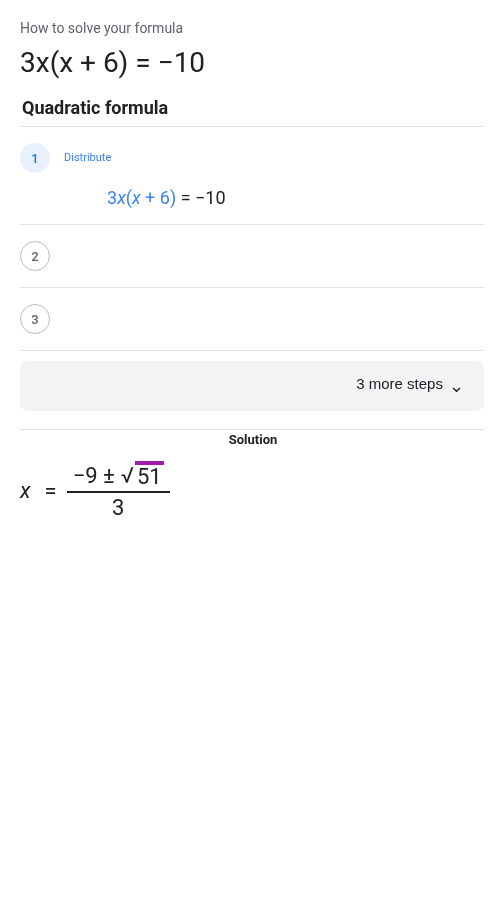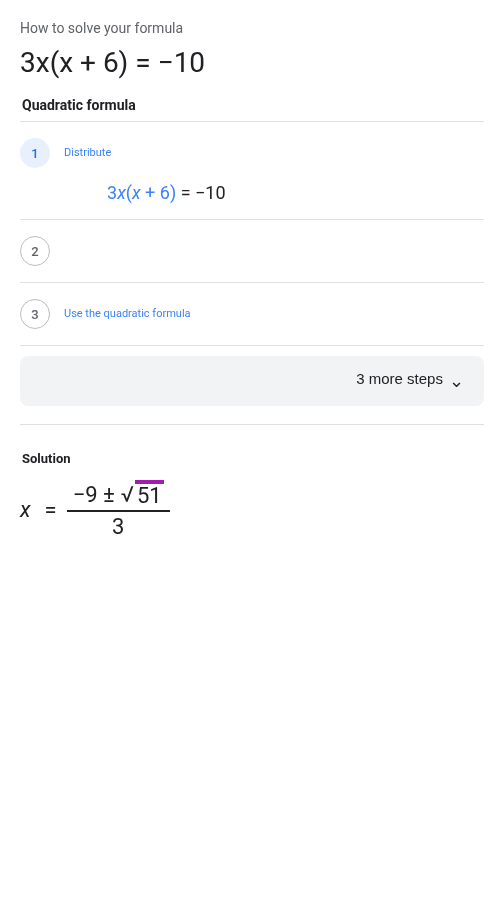--- a/index.html
+++ b/index.html
@@ -18,21 +18,21 @@
       margin-bottom: 10px;
       font-weight: 400;
     }
     .main-equation {
       font-size: 28px;
       font-weight: 400;
       margin-bottom: 18px;
       color: #202124;
     }
     .method-label {
-      font-size: 14px;
+      font-size: 18px;
       font-weight: 700;
       color: #202124;
       margin-bottom: 8px;
       padding-left: 2px;
     }
     .divider {
       border: none;
       border-top: 1px solid #e0e0e0;
       margin: 0;
     }
@@ -208,35 +208,32 @@
     <span>2</span>
   </div>
 </div>
 
 <hr class="divider">
 
 <div class="step-row">
   <div class="step-number-circle inactive">
     <span>3</span>
   </div>
-  <div class="step-content">
-    <div class="step-title">Use the quadratic formula</div>
-  </div>
 </div>
 
 <hr class="divider">
 
 <button class="more-steps-btn">
   <span class="more-steps-text">3 more steps</span>
   <span class="chevron-down">⌄</span>
 </button>
 
 <hr class="divider">
 
-<div style="margin-top: 26px;">
+<div style="margin-top: 2px; text-align: center;">
   <div class="solution-label">Solution</div>
 
   <div class="solution-area">
     <span class="sol-x"><i>x</i></span>
     <span class="sol-equals">=</span>
     <div class="sol-fraction">
       <div class="sol-numerator">
         <span style="margin-right:2px;">−9 ± </span>
         <span class="sqrt-expr">
           <span class="sqrt-symbol">√</span>

